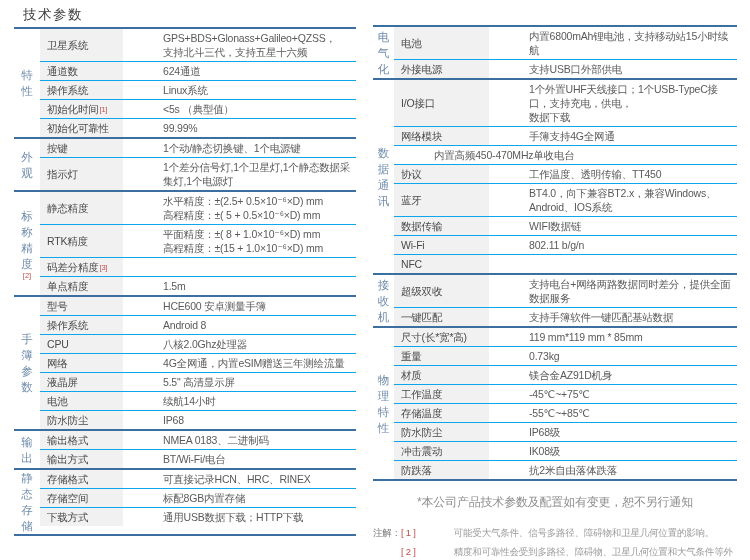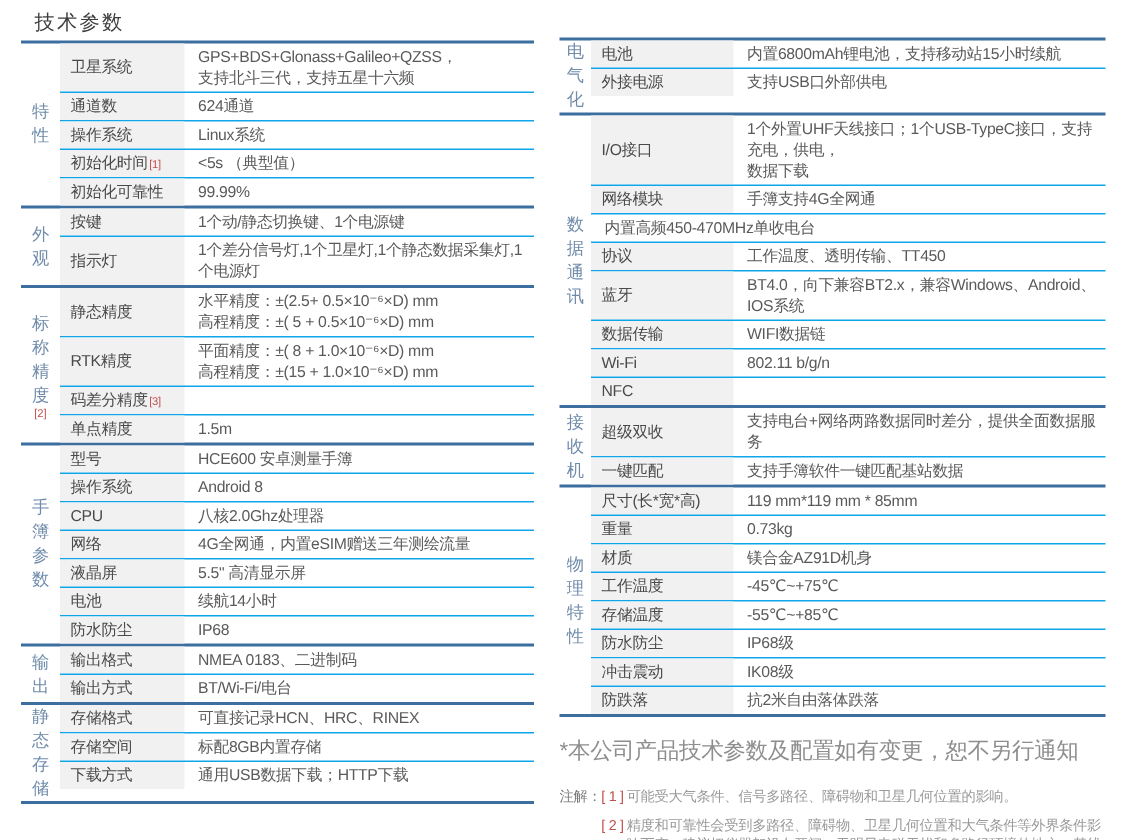--- a/index.html
+++ b/index.html
@@ -37,35 +37,36 @@
     display:flex;align-items:center;
     padding:2px 2px 2px 7px;
     font-size:10.5px;color:#4a4a4a;line-height:13px;letter-spacing:-0.2px;
   }
   .t-right .label{flex-basis:86px;}
   .value{
     flex:1;display:flex;align-items:center;
     padding:2px 3px 2px 9px;
     font-size:10.5px;color:#5a5a5a;line-height:14px;letter-spacing:-0.2px;
     white-space:pre-line;
+    margin-left:31px;
   }
   .fn-sup{font-size:7.5px;color:var(--red);margin-left:1px;align-self:flex-start;padding-top:1px;}
   .note{
-    text-align:left;font-size:15px;color:#8e8e8e;
+    text-align:center;font-size:12px;color:#8e8e8e;
     margin-top:13px;letter-spacing:-0.2px;
   }
   .footnotes{
     display:flex;margin-top:15px;
     font-size:9.5px;line-height:13.5px;letter-spacing:-0.2px;
   }
   .fn-label{color:#7a7a7a;flex-shrink:0;}
   .fn-list{display:flex;flex-direction:column;gap:5px;flex:1;}
   .fn-item{display:flex;}
   .fn-marker{color:var(--red);flex-shrink:0;margin-right:2px;}
-  .fn-text{color:#9a9a9a;}
+  .fn-text{color:#9a9a9a;margin-left:36px;}
 </style>
 </head>
 <body>
 
 <div class="page-title">技术参数</div>
 
 <div class="col-left spec-table t-left" id="table-left">
     <div class="section">
       <div class="cat">
         <div class="cat-stack">

